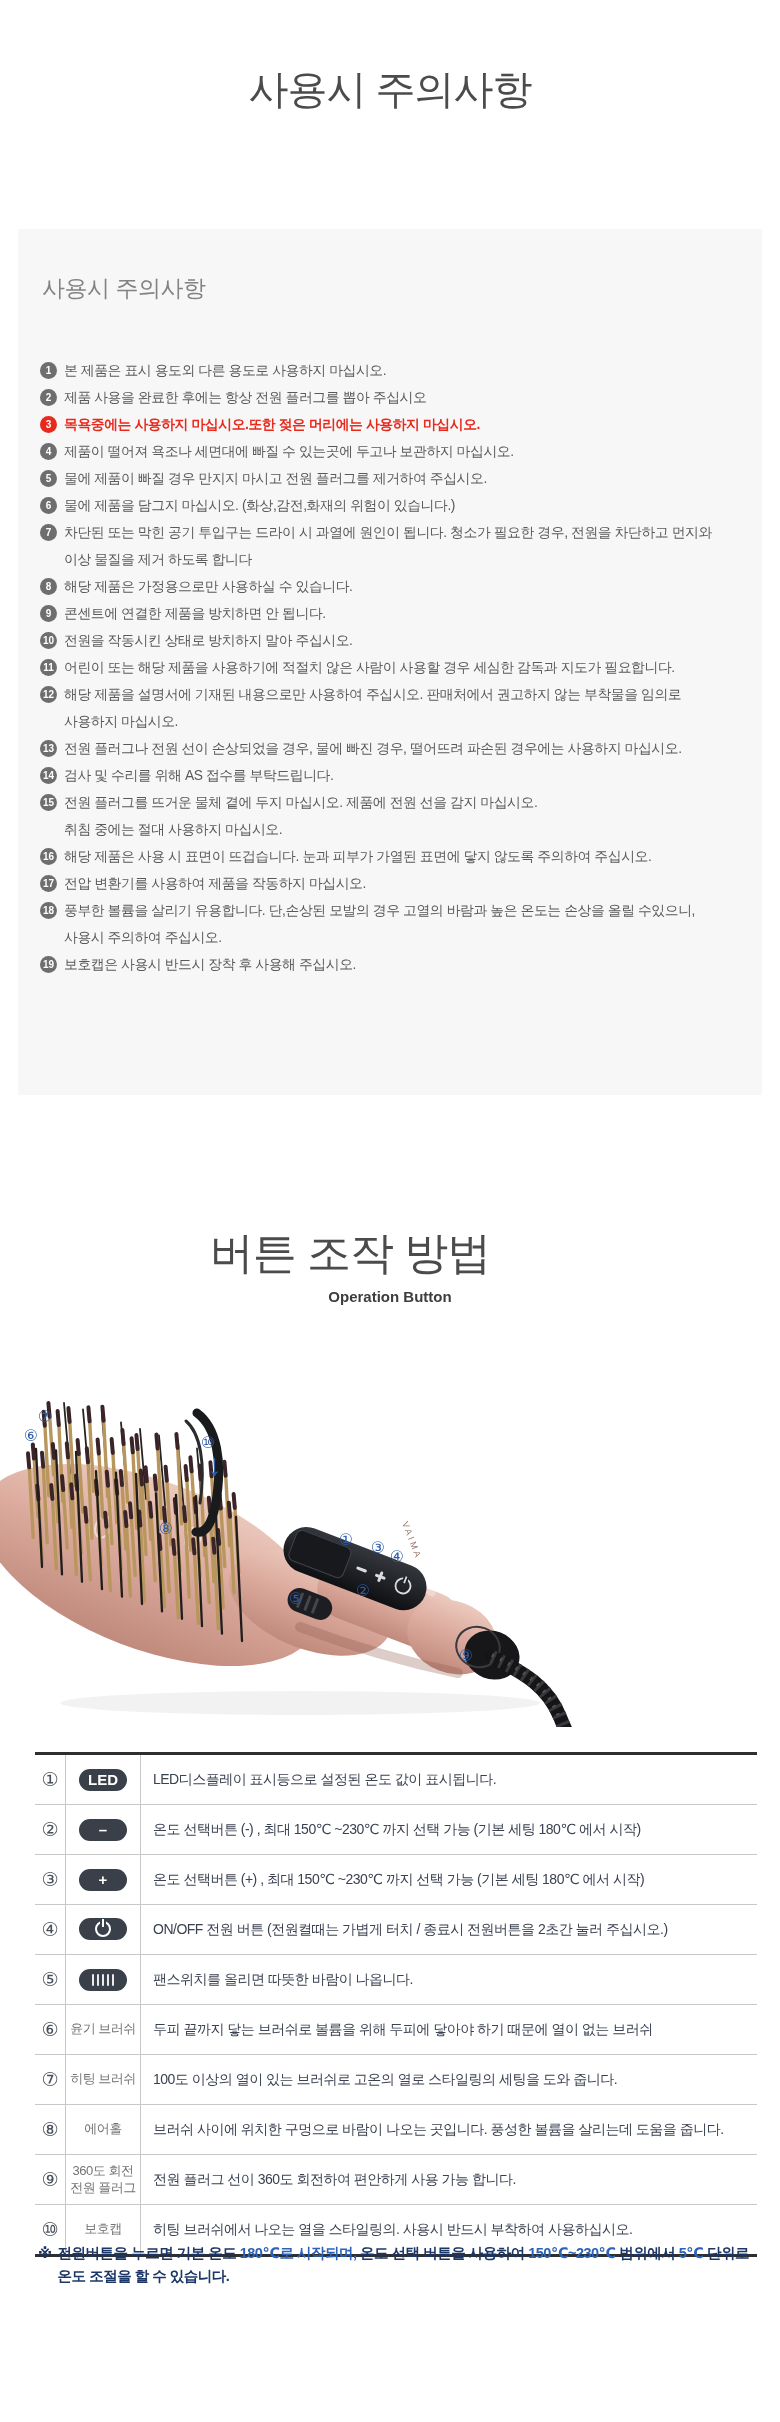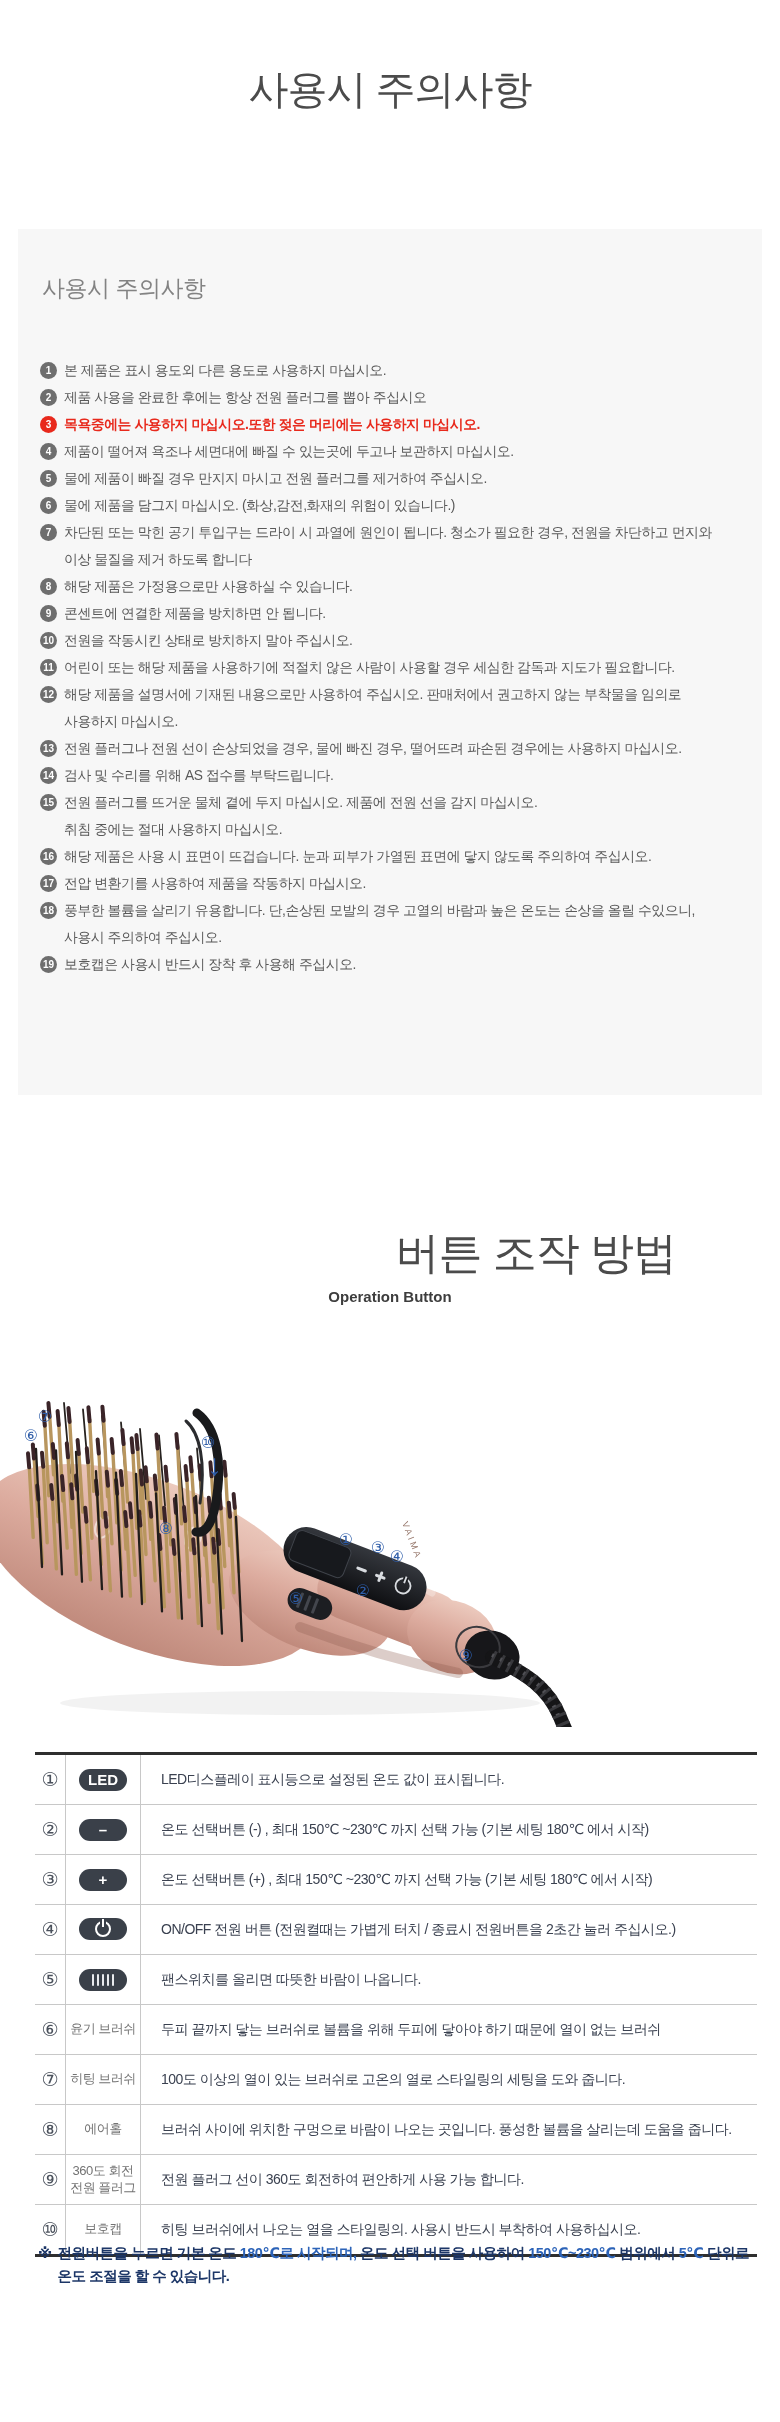--- a/index.html
+++ b/index.html
@@ -13,41 +13,41 @@
   .precautions-heading{position:absolute;left:24px;top:44px;margin:0;
     font-size:23px;font-weight:400;color:#838383;letter-spacing:-0.5px;}
   .p-list{position:absolute;left:22px;top:128px;right:8px;}
   .p-item{display:flex;align-items:flex-start;line-height:27px;}
   .p-num{flex:0 0 17px;height:17px;margin:5px 7px 0 0;border-radius:50%;background:#6e6e6e;
     color:#fff;font-size:10px;font-weight:700;display:flex;align-items:center;justify-content:center;}
   .p-text{flex:1;font-size:13.8px;color:#595959;letter-spacing:-0.4px;white-space:pre-line;}
   .p-item.red .p-num{background:#e8291c;}
   .p-item.red .p-text{color:#e8291c;font-weight:700;}
   
-  .op-title{position:absolute;top:1224px;left:8px;width:668px;text-align:right;margin:0;
+  .op-title{position:absolute;top:1224px;left:16px;width:668px;text-align:center;margin:0;
     font-size:44px;font-weight:500;color:#4b4b4b;letter-spacing:-1px;}
   .op-sub{position:absolute;top:1288px;left:0;width:780px;text-align:center;
     font-size:15px;font-weight:700;color:#3d3d3d;}
   
   .product-figure{position:absolute;left:0;top:1355px;width:780px;height:372px;margin:0;}
   .product-figure svg{position:absolute;left:0;top:0;}
   .callouts{position:absolute;left:0;top:0;width:100%;height:100%;}
   .callout{position:absolute;transform:translate(-50%,-50%);font-size:16px;color:#2e5da9;line-height:1;}
   .cap-arrow{position:absolute;left:207px;top:95px;font-size:30px;color:#2e5da9;line-height:1;}
   
   .op-table{position:absolute;left:35px;top:1752px;width:722px;border-collapse:collapse;
     border-top:3px solid #2f2f2f;border-bottom:3px solid #2f2f2f;}
   .op-table td{height:47px;border-bottom:1px solid #c8c8c8;border-right:1px solid #c8c8c8;vertical-align:middle;}
   .op-table tr:last-child td{border-bottom:none;}
   .op-table td:last-child{border-right:none;}
   .c-num{width:28px;text-align:center;font-size:19px;color:#4a515c;}
   .c-icon{width:72px;text-align:center;}
   .c-label{width:72px;text-align:center;font-size:13px;color:#737373;letter-spacing:-0.5px;
     white-space:pre-line;line-height:1.3;}
-  .c-desc{padding-left:20px;font-size:14px;color:#3a4150;letter-spacing:-0.5px;}
+  .c-desc{padding-left:12px;font-size:14px;color:#3a4150;letter-spacing:-0.5px;}
   .pill{display:inline-flex;align-items:center;justify-content:center;width:48px;height:22px;
     border-radius:12px;background:#3a4049;color:#fff;font-size:15px;font-weight:700;}
   .pwr{position:relative;width:12px;height:12px;border:2px solid #fff;border-radius:50%;display:inline-block;}
   .pwr::before{content:'';position:absolute;left:3px;top:-3px;width:6px;height:4px;background:#3a4049;}
   .pwr::after{content:'';position:absolute;left:5px;top:-4px;width:2px;height:8px;background:#fff;}
   .fanpill i{display:inline-block;width:2px;height:12px;margin:0 1.5px;background:#e9ebee;border-radius:1px;}
   
   .footnote{position:absolute;left:38px;top:2242px;right:22px;margin:0;display:flex;
     font-size:14.5px;font-weight:700;color:#1c3667;letter-spacing:-0.5px;line-height:23px;}
   .fmark{margin-right:6px;}

